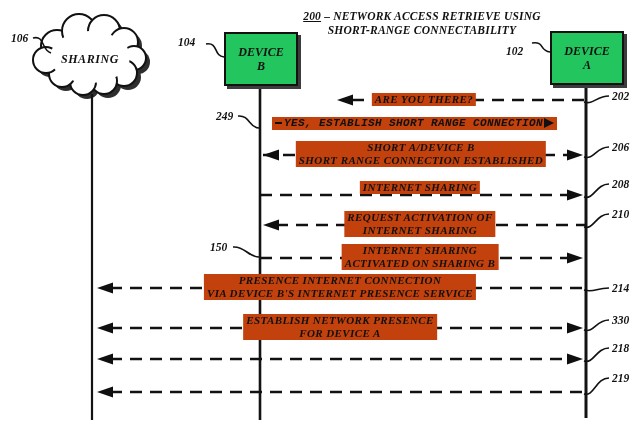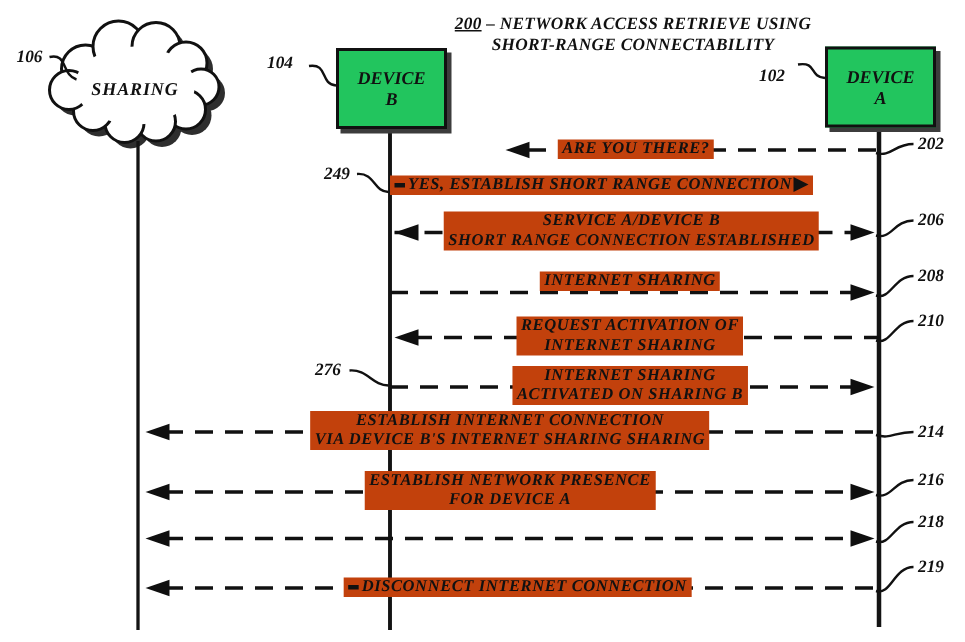--- a/index.html
+++ b/index.html
@@ -148,59 +148,56 @@
   </div>
 
   <div class="ref" style="left:11px;top:32px;">106</div>
   <div class="ref" style="left:178px;top:36px;">104</div>
   <div class="ref" style="left:506px;top:45px;">102</div>
   <div class="ref" style="left:612px;top:90px;">202</div>
   <div class="ref" style="left:216px;top:110px;">249</div>
   <div class="ref" style="left:612px;top:141px;">206</div>
   <div class="ref" style="left:612px;top:178px;">208</div>
   <div class="ref" style="left:612px;top:208px;">210</div>
-  <div class="ref" style="left:210px;top:241px;">276</div>
+  <div class="ref" style="left:210px;top:241px;">150</div>
   <div class="ref" style="left:612px;top:282px;">214</div>
-  <div class="ref" style="left:612px;top:314px;">216</div>
+  <div class="ref" style="left:612px;top:314px;">330</div>
   <div class="ref" style="left:612px;top:342px;">218</div>
   <div class="ref" style="left:612px;top:372px;">219</div>
 
   <div class="msg-label" style="left:424px;top:93px;">ARE YOU THERE?</div>
 
-  <div class="msg-label msg-left" style="left:260px;top:117px;">
+  <div class="msg-label msg-left" style="left:272px;top:117px;font-family:Liberation Mono, monospace;">
     <span class="lead-dash"></span><span>YES, ESTABLISH SHORT RANGE CONNECTION</span><span class="tri-right"></span>
   </div>
 
   <div class="msg-label" style="left:421px;top:141px;">
-    <span>SERVICE A/DEVICE B</span><br>
+    <span>SHORT A/DEVICE B</span><br>
     <span>SHORT RANGE CONNECTION ESTABLISHED</span>
   </div>
 
   <div class="msg-label" style="left:420px;top:181px;">
     <span>INTERNET SHARING</span><br>
   </div>
 
   <div class="msg-label" style="left:420px;top:211px;">
     <span>REQUEST ACTIVATION OF</span><br>
     <span>INTERNET SHARING</span>
   </div>
 
   <div class="msg-label" style="left:420px;top:244px;">
     <span>INTERNET SHARING</span><br>
     <span>ACTIVATED ON SHARING B</span>
   </div>
 
   <div class="msg-label" style="left:340px;top:274px;">
-    <span>ESTABLISH INTERNET CONNECTION</span><br>
-    <span>VIA DEVICE B'S INTERNET SHARING SHARING</span>
+    <span>PRESENCE INTERNET CONNECTION</span><br>
+    <span>VIA DEVICE B'S INTERNET PRESENCE SERVICE</span>
   </div>
 
   <div class="msg-label" style="left:340px;top:314px;">
     <span>ESTABLISH NETWORK PRESENCE</span><br>
     <span>FOR DEVICE A</span>
   </div>
 
 
-  <div class="msg-label" style="left:345px;top:385px;">
-    <span class="lead-dash"></span><span>DISCONNECT INTERNET CONNECTION</span>
-  </div>
 
 </div>
 
 </body></html>

